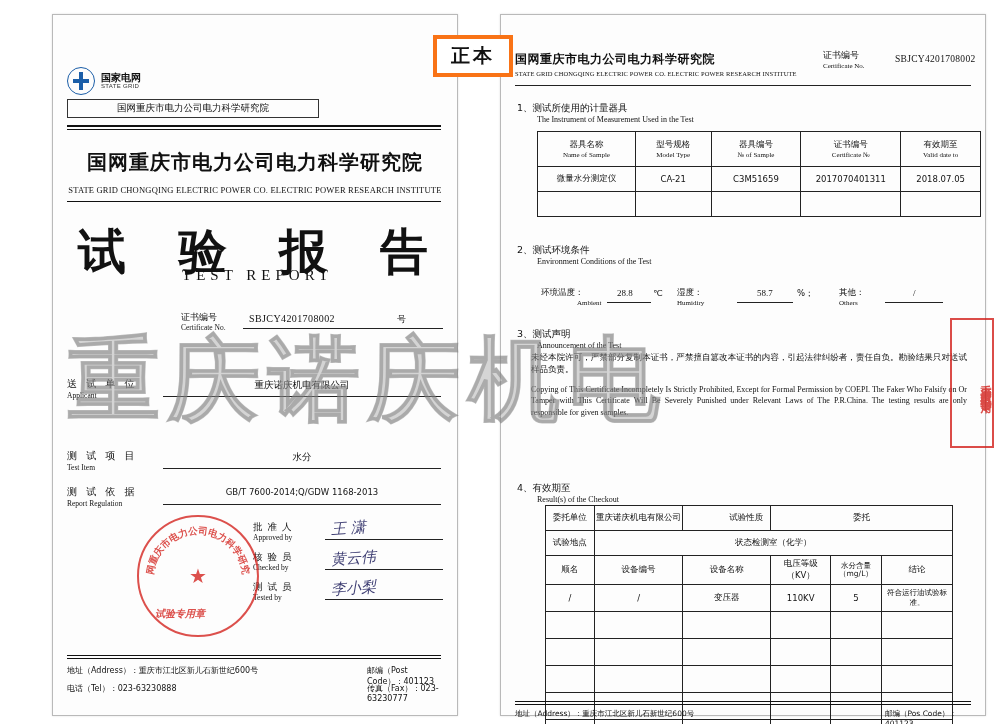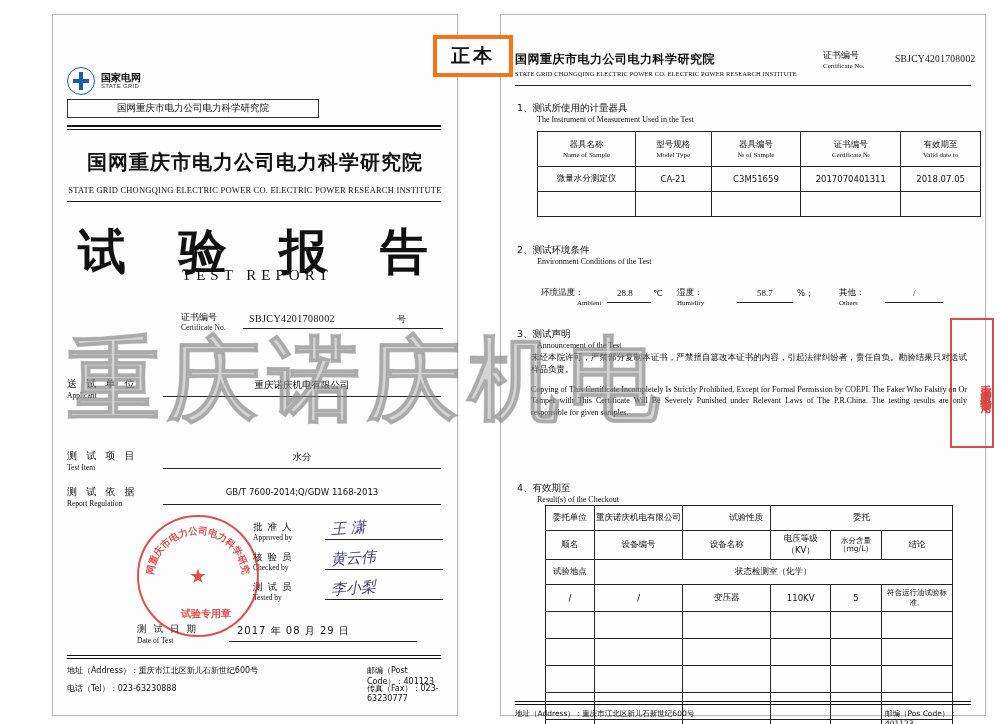--- a/index.html
+++ b/index.html
@@ -86,22 +86,22 @@
   .datebox .dval{position:absolute;left:100px;top:1px;font-family:"DejaVu Sans",sans-serif;font-size:10px;letter-spacing:1px;}
   .datebox .dline{position:absolute;left:92px;top:18px;width:188px;border-bottom:1px solid #222;}
 
   .seal{
     position:absolute;left:84px;top:500px;width:118px;height:118px;border:2.5px solid #d3201b;border-radius:50%;
     color:#d3201b;opacity:.78;z-index:5;
   }
   .seal .star{position:absolute;left:50%;top:50%;transform:translate(-50%,-50%);font-size:20px;color:#d3201b;}
   .seal .arc{position:absolute;left:0;top:0;width:100%;height:100%;}
   .seal .arc text{font-family:"DejaVu Sans",sans-serif;font-size:9.5px;fill:#d3201b;font-weight:bold;}
-  .seal .bot{position:absolute;left:16px;right:0;bottom:14px;text-align:center;font-family:"DejaVu Sans",sans-serif;
-    font-size:10px;font-weight:bold;}
+  .seal .bot{position:absolute;left:16px;right:0;bottom:14px;text-align:left;font-family:"DejaVu Sans",sans-serif;
+    font-size:10px;font-weight:bold;font-style:italic;}
 
   .footrule{position:absolute;left:14px;width:374px;height:1px;background:#111;}
   .lf1{top:640px;} .lf2{top:643px;}
   .foot{position:absolute;left:14px;width:376px;font-family:"DejaVu Sans",sans-serif;font-size:8px;color:#111;}
   .foot .l{position:absolute;left:0;} .foot .r{position:absolute;left:300px;}
 
   
   .right{
     position:absolute;left:500px;top:14px;width:484px;height:700px;
     border:1px solid #b9b9b9;background:#fdfdfd;box-shadow:0 0 2px rgba(0,0,0,.12);
@@ -236,26 +236,20 @@
 
     <div class="seal">
       <svg class="arc" viewBox="0 0 118 118">
         <path id="sealpath" d="M 14,62 A 45,45 0 0 1 104,62" fill="none"></path>
         <text><textPath href="#sealpath" startOffset="50%" text-anchor="middle">国网重庆市电力公司电力科学研究院</textPath></text>
       </svg>
       <div class="star">★</div>
       <div class="bot">试验专用章</div>
     </div>
 
-    <div class="datebox">
-      <div class="dcn">测 试 日 期</div>
-      <div class="den">Date of Test</div>
-      <div class="dval">2017 年 08 月 29 日</div>
-      <div class="dline"></div>
-    </div>
 
     <div class="footrule lf1"></div>
     <div class="footrule lf2"></div>
     <div class="foot" style="top:650px;">
       <span class="l">地址（Address）：重庆市江北区新儿石新世纪600号</span>
       <span class="r">邮编（Post Code）：401123</span>
     </div>
     <div class="foot" style="top:668px;">
       <span class="l">电话（Tel）：023-63230888</span>
       <span class="r">传真（Fax）：023-63230777</span>
@@ -363,32 +357,32 @@
 
     <table class="grid" style="left:44px;top:490px;width:408px;">
       <tbody>
           <tr>
         <td style="width:68px;height:22px;" class="cellval">委托单位</td>
         <td style="width:132px;" class="cellval">重庆诺庆机电有限公司</td>
         <td style="width:68px;padding-left:40px;" class="cellval">试验性质</td>
         <td style="width:140px;" colspan="3" class="cellval">委托</td>
       </tr>
       <tr>
+        <td style="height:22px;" class="cellval">试验地点</td>
+        <td colspan="5" class="cellval">状态检测室（化学）</td>
+      </tr>
+      <tr>
         <td style="height:26px;width:42px;" class="cellval">顺名</td>
         <td style="width:68px;" class="cellval">设备编号</td>
         <td style="width:68px;" class="cellval">设备名称</td>
         <td style="width:74px;" class="cellval">电压等级（KV）</td>
         <td style="width:56px;font-size:7.5px;line-height:1.1;" class="cellval">水分含量<br>（mg/L）</td>
         <td style="width:100px;" class="cellval">结论</td>
       </tr>
       <tr>
-        <td style="height:22px;" class="cellval">试验地点</td>
-        <td colspan="5" class="cellval">状态检测室（化学）</td>
-      </tr>
-      <tr>
         <td style="height:24px;" class="cellval">/</td>
         <td class="cellval">/</td>
         <td class="cellval">变压器</td>
         <td class="cellval">110KV</td>
         <td class="cellval">5</td>
         <td class="cellval" style="font-size:7.5px;">符合运行油试验标准。</td>
       </tr>
       <tr>
             <td style="height:24px;">&nbsp;</td>
             <td>&nbsp;</td>

